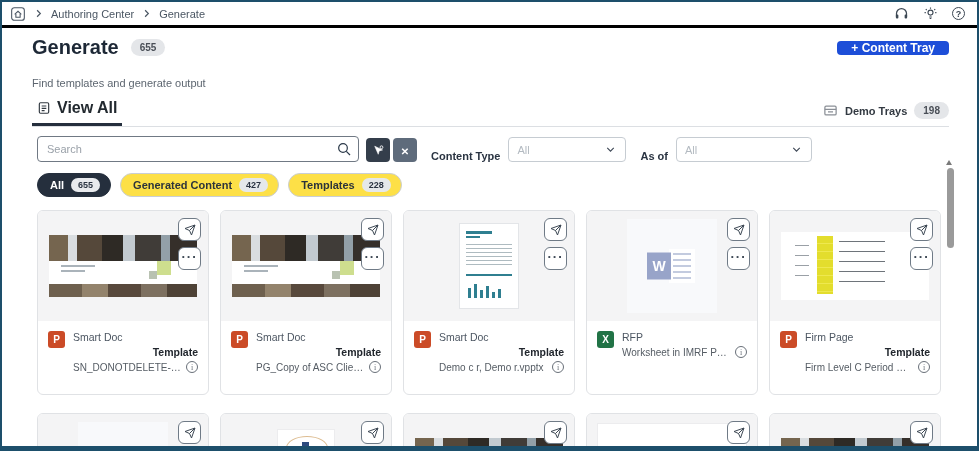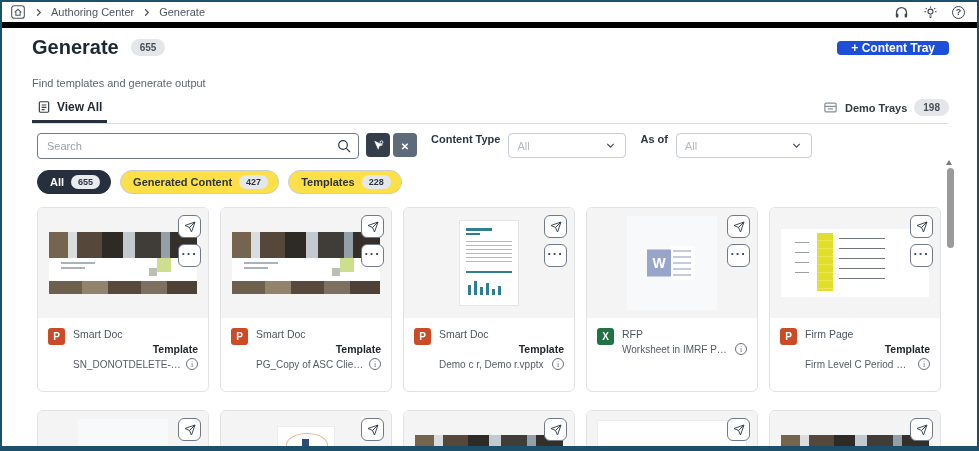--- a/index.html
+++ b/index.html
@@ -4,48 +4,48 @@
 <style>
   * { margin:0; padding:0; box-sizing:border-box; }
   html,body { background:#fff; }
   body { font-family:"Liberation Sans", sans-serif; }
 
   .page { width:979px; height:451px; position:relative; overflow:hidden; background:#fff;
           border:2px solid #1d4f6b; border-bottom-width:5px; }
 
   
   .topbar { height:26px; display:flex; align-items:center; padding:0 12px 0 8px;
-            border-bottom:6px solid #000000; gap:7px; }
+            border-bottom:3px solid #000000; gap:7px; }
   .crumb { font-size:11px; color:#4a5663; }
   .topbar .spacer { flex:1; }
   .topbar-icons { display:flex; align-items:center; gap:14px; color:#3d4854; }
   .help-circle { width:13px; height:13px; border:1.4px solid #3d4854; border-radius:50%;
                  font-size:9px; font-weight:bold; color:#3d4854; display:flex; align-items:center; justify-content:center; }
   .help-circle::before { content:"?"; }
 
   
   .header { display:flex; align-items:flex-start; padding:8px 28px 0 30px; }
   .title-row { display:flex; align-items:center; gap:12px; }
   .page-title { font-size:20px; font-weight:bold; color:#1d2836; }
   .count-badge { background:#e4e6e9; color:#4a4f57; font-size:10px; font-weight:bold;
                  border-radius:10px; padding:3px 9px; }
   .subtitle { font-size:11px; color:#5d6670; margin-top:18px; }
   .content-tray-btn { margin-left:auto; margin-top:5px; background:#1d4ed8; color:#fff;
                       font-size:12px; font-weight:bold; border:none; border-radius:4px;
                       padding:0 14px; cursor:pointer; font-family:inherit; }
 
   
   .tabs-row { display:flex; align-items:flex-end; margin:10px 28px 0 30px; border-bottom:1px solid #dcdfe3; }
-  .tab { display:flex; align-items:center; gap:6px; font-size:12px; font-weight:bold; color:#22292f;
+  .tab { display:flex; align-items:center; gap:6px; font-size:16px; font-weight:bold; color:#22292f;
          padding:0 5px 6px 5px; border-bottom:3px solid #252f3d; cursor:pointer; }
   .saved-trays { margin-left:auto; display:flex; align-items:center; gap:7px; font-size:11px;
                  font-weight:bold; color:#333a42; padding-bottom:7px; cursor:pointer; }
 
   
-  .search-row { display:flex; align-items:flex-start; margin:9px 28px 0 35px; }
+  .search-row { display:flex; align-items:flex-end; margin:9px 28px 0 35px; }
   .search-box { position:relative; width:322px; }
   .search-box input { width:100%; height:26px; border:1px solid #707984; border-radius:4px;
                       font-size:11px; padding:0 30px 0 9px; color:#333; font-family:inherit; outline:none; }
   .search-box input::placeholder { color:#9aa1a9; }
   .search-box .mag { position:absolute; right:7px; top:5px; }
   .sq-btn { width:24px; height:24px; border:none; border-radius:4px; display:flex; align-items:center;
             justify-content:center; cursor:pointer; color:#fff; }
   .sq-btn.dark { background:#343e4b; margin-left:7px; }
   .sq-btn.slate { background:#5e6b7b; margin-left:3px; }
   .x-glyph::before { content:"\2715"; font-size:10px; font-weight:bold; color:#fff; }

